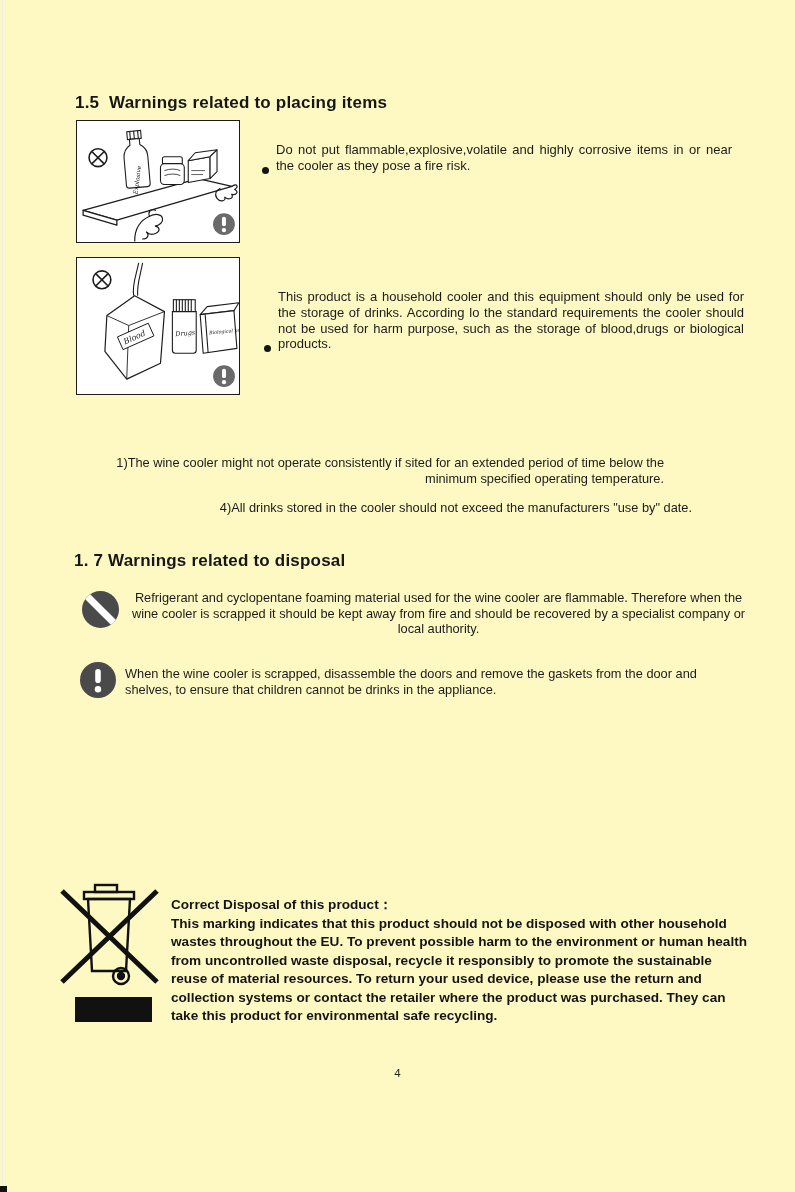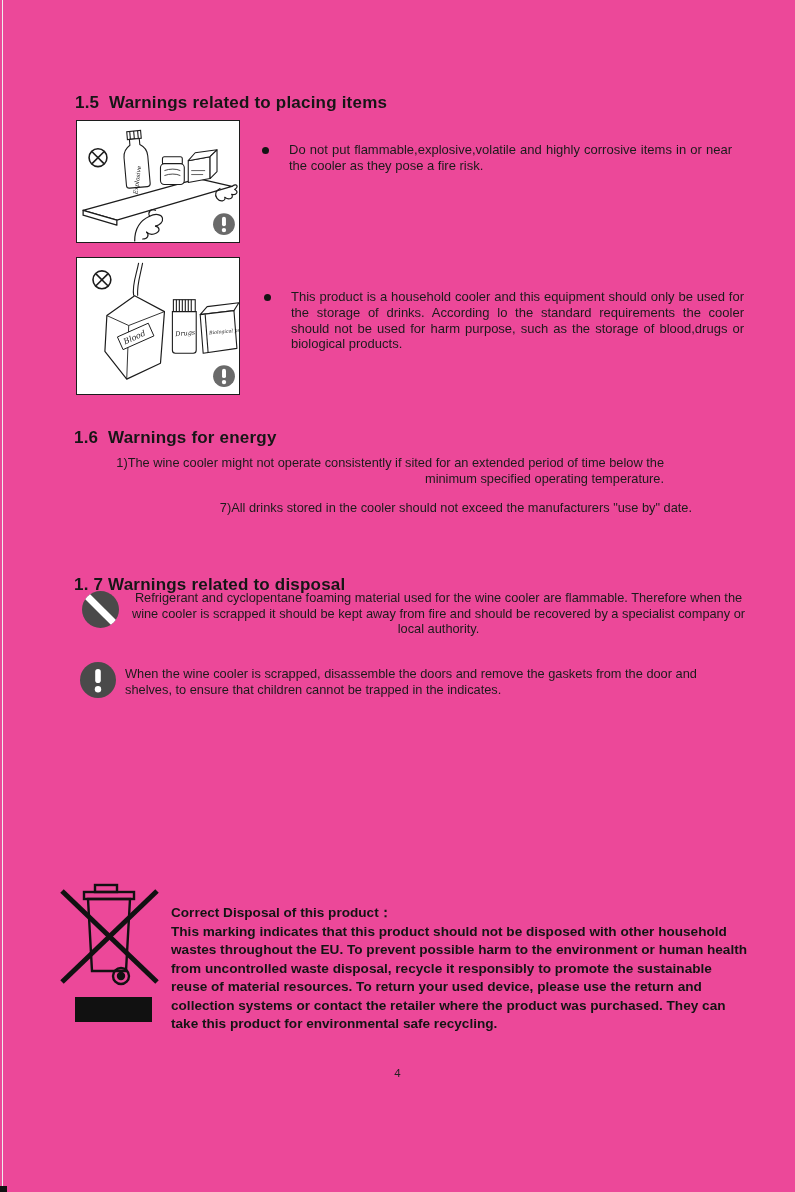--- a/index.html
+++ b/index.html
@@ -1,29 +1,29 @@
 <!DOCTYPE html>
 <html><head>
 <meta charset="utf-8">
 <style>
   html,body{margin:0;padding:0;background:#fff;}
   .page{
-    position:relative;width:795px;height:1192px;background:#ec4899;
+    position:relative;width:795px;height:1192px;background:#fef9c3;
     font-family:"Liberation Sans", sans-serif;color:#1c1c1c;overflow:hidden;
   }
   .abs{position:absolute;}
   .scan-edge{position:absolute;left:2px;top:0;width:1px;height:100%;background:#ededed;}
   .scan-mark{position:absolute;left:0;top:1186px;width:7px;height:6px;background:#121212;}
   h2.sec{
     margin:0;font-size:17px;font-weight:bold;letter-spacing:.2px;
     white-space:pre-wrap;color:#161616;
   }
   .figbox{border:1.5px solid #1c1c1c;background:#fff;box-sizing:border-box;}
   .figbox svg{display:block;width:100%;height:100%;}
-  .bullet-row{display:flex;gap:20px;}
+  .bullet-row{display:flex;gap:7px;align-items:flex-end;}
   .bullet-dot{
     width:7px;height:7px;border-radius:50%;background:#141414;flex:0 0 auto;margin-top:5px;
   }
   .bullet-text{
     font-size:13px;line-height:15.8px;text-align:justify;color:#1b1b1b;
   }
   .para{font-size:12.8px;line-height:15.6px;color:#1b1b1b;text-align:right;}
   .warn-text{font-size:12.8px;line-height:15.6px;color:#1b1b1b;}
   .warn-icon svg{display:block;width:100%;height:100%;}
   .disposal{font-size:13.6px;line-height:18.5px;font-weight:bold;color:#141414;}
@@ -149,25 +149,24 @@
         <circle cx="148" cy="125" r="2.2" fill="#fff"></circle>
       </g>
     </svg>
   </div>
 
   <div class="bullet-row abs" style="left:264px;top:289px;width:480px;">
     <span class="bullet-dot"></span>
     <div class="bullet-text">This product is a household cooler and this equipment should only be used for the storage of drinks. According lo the standard requirements the cooler should not be used for harm purpose, such as the storage of blood,drugs or biological products.</div>
   </div>
 
-  <h2 class="sec abs" style="left:74px;top:428px;">1.6  Warnings for energy</h2>
   <div class="para abs" style="left:72px;top:455px;width:592px;">1)The wine cooler might not operate consistently if sited for an extended period of time below the minimum specified operating temperature.</div>
-  <div class="para abs" style="left:72px;top:500px;width:620px;">7)All drinks stored in the cooler should not exceed the manufacturers "use by" date.</div>
-
-  <h2 class="sec abs" style="left:74px;top:575px;">1. 7 Warnings related to disposal</h2>
+  <div class="para abs" style="left:72px;top:500px;width:620px;">4)All drinks stored in the cooler should not exceed the manufacturers "use by" date.</div>
+
+  <h2 class="sec abs" style="left:74px;top:551px;">1. 7 Warnings related to disposal</h2>
 
   <div class="warn-icon abs" style="left:82px;top:591px;width:37px;height:37px;">
     <svg viewBox="0 0 36 36">
       <defs>
           <clipPath id="noclip">
             <circle cx="18" cy="18" r="18"></circle>
           </clipPath>
         </defs>
       <circle cx="18" cy="18" r="18" fill="#4a4a4a"></circle>
       <rect x="-6" y="14.6" width="48" height="6.8" fill="#fff" transform="rotate(45 18 18)" clip-path="url(#noclip)"></rect>
@@ -175,38 +174,38 @@
   </div>
   <div class="warn-text abs" style="left:125px;top:590px;width:627px;text-align:center;">Refrigerant and cyclopentane foaming material used for the wine cooler are flammable. Therefore when the wine cooler is scrapped it should be kept away from fire and should be recovered by a specialist company or local authority.</div>
 
   <div class="warn-icon abs" style="left:80px;top:662px;width:36px;height:36px;">
     <svg viewBox="0 0 36 36">
       <circle cx="18" cy="18" r="18" fill="#4a4a4a"></circle>
       <rect x="15.2" y="7" width="5.6" height="14" rx="2.8" fill="#fff"></rect>
       <circle cx="18" cy="27.2" r="3.2" fill="#fff"></circle>
     </svg>
   </div>
-  <div class="warn-text abs" style="left:125px;top:666px;width:610px;">When the wine cooler is scrapped, disassemble the doors and remove the gaskets from the door and shelves, to ensure that children cannot be trapped in the indicates.</div>
+  <div class="warn-text abs" style="left:125px;top:666px;width:610px;">When the wine cooler is scrapped, disassemble the doors and remove the gaskets from the door and shelves, to ensure that children cannot be drinks in the appliance.</div>
 
   <div class="abs" style="left:58px;top:879px;width:105px;height:150px;">
     <svg viewBox="0 0 105 150" style="display:block;width:100%;height:100%;">
       <g stroke="#111" fill="none" stroke-width="2.4">
         <rect x="37" y="6" width="22" height="7"></rect>
         <rect x="26" y="13" width="50" height="7"></rect>
         <path d="M30 20 L72 20 L68 92 L34 92 Z"></path>
         <circle cx="63" cy="97" r="8"></circle>
         <circle cx="63" cy="97" r="3" fill="#111"></circle>
       </g>
       <g stroke="#111" stroke-width="5">
         <line x1="4" y1="12" x2="99" y2="103"></line>
         <line x1="99" y1="12" x2="4" y2="103"></line>
       </g>
       <rect x="17" y="118" width="77" height="25" fill="#111"></rect>
     </svg>
   </div>
 
-  <div class="disposal abs" style="left:171px;top:896px;width:580px;margin-top:8px;">
+  <div class="disposal abs" style="left:171px;top:896px;width:580px;">
     <div class="dh">Correct Disposal of this product：</div>
     <div>This marking indicates that this product should not be disposed with other household wastes throughout the EU. To prevent possible harm to the environment or human health from uncontrolled waste disposal, recycle it responsibly to promote the sustainable reuse of material resources. To return your used device, please use the return and collection systems or contact the retailer where the product was purchased. They can take this product for environmental safe recycling.</div>
   </div>
 
   <div class="pagenum abs" style="top:1067px;">4</div>
 </div>
 
 </body></html>

